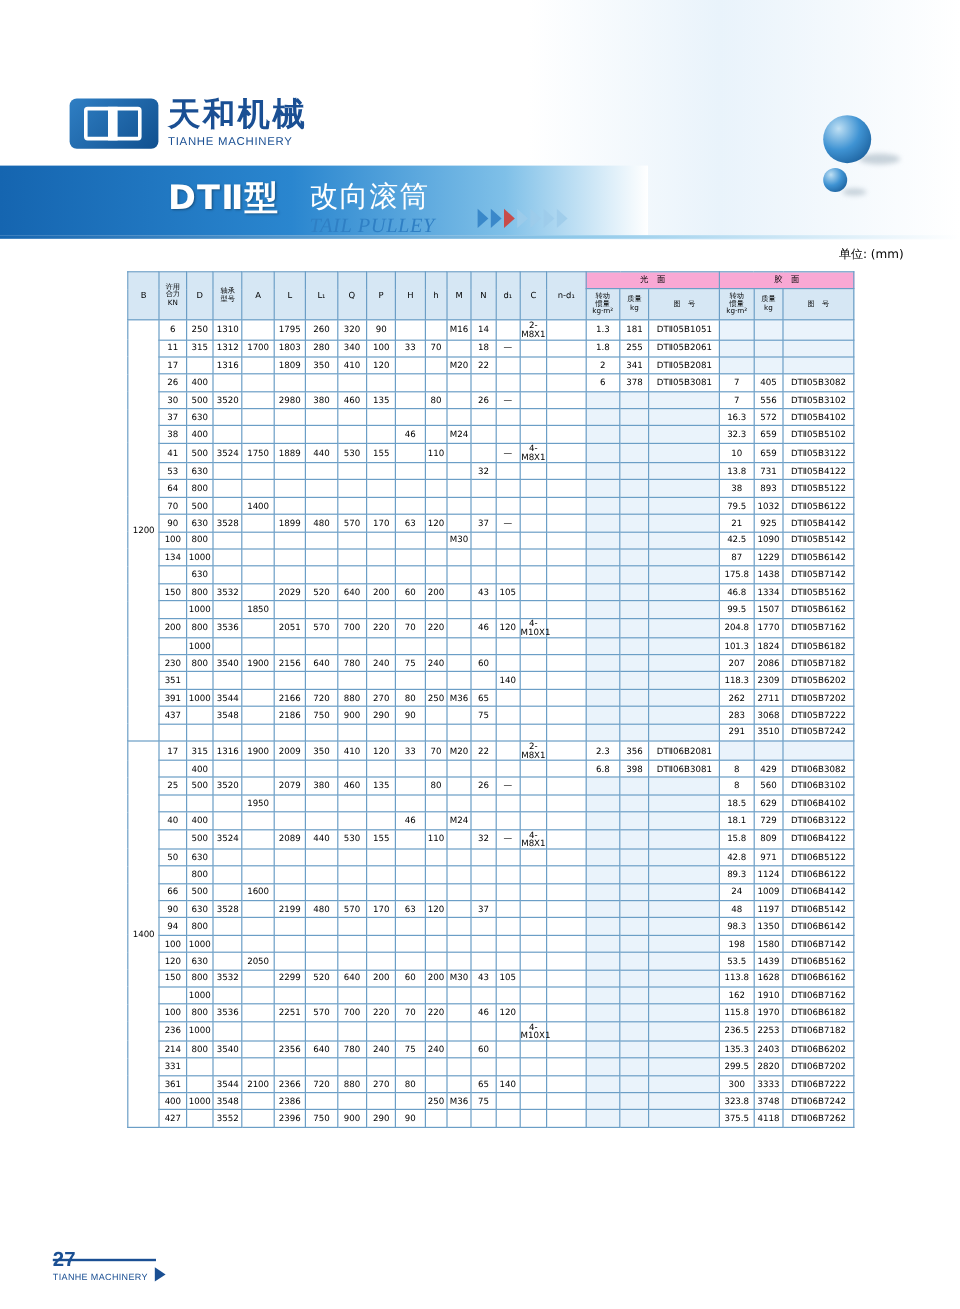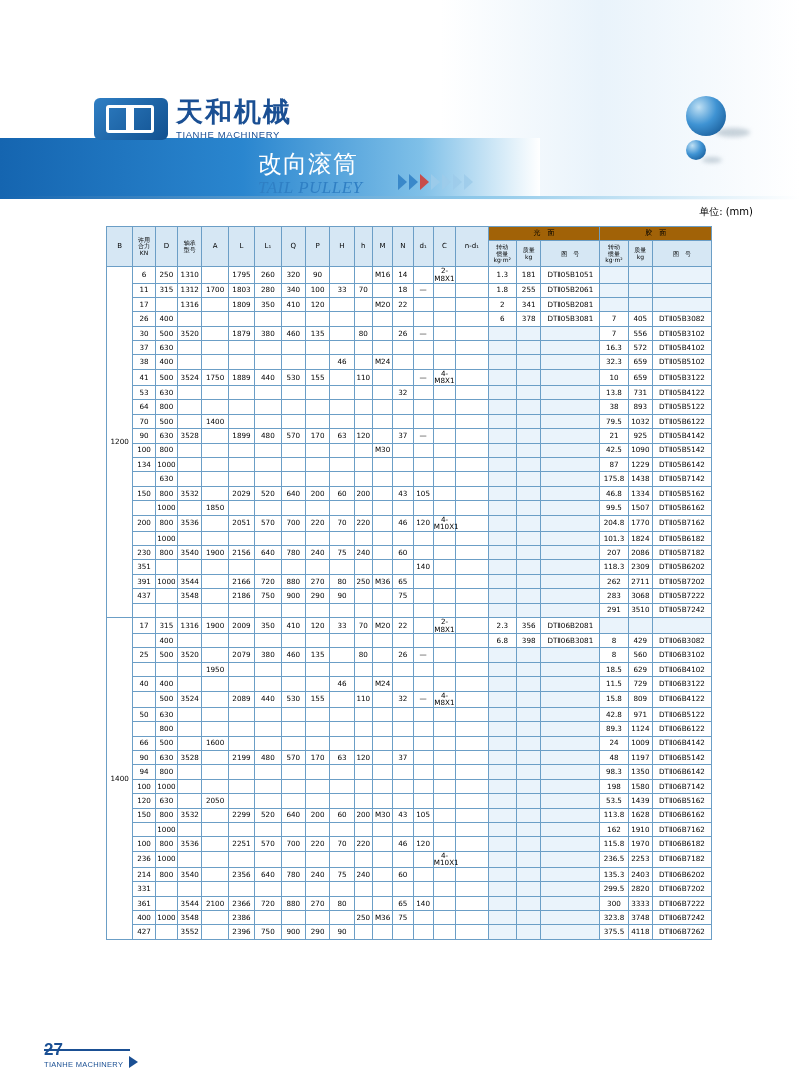--- a/index.html
+++ b/index.html
@@ -18,21 +18,21 @@
   }
   .blue-bar{
     position:absolute;left:0;top:138px;width:540px;height:58px;
     background:linear-gradient(to right,#1565b0 0%,#2a86cf 45%,#7fc0e8 78%,#ffffff 100%);
   }
   .blue-bar-thin{
     position:absolute;left:0;top:196px;width:800px;height:3px;
     background:linear-gradient(to right,#1565b0 0%,#8fc9ea 60%,#ffffff 100%);
   }
   .logo-wrap{
-    position:absolute;left:58px;top:98px;display:flex;align-items:center;gap:8px;margin-left:36px;
+    position:absolute;left:58px;top:82px;display:flex;align-items:center;gap:8px;
   }
   .logo-mark{
     width:74px;height:42px;border-radius:6px;
     background:linear-gradient(135deg,#2f7fc4,#11508f);
     position:relative;overflow:hidden;
   }
   .logo-mark:before{
     content:"";position:absolute;left:12px;top:7px;width:48px;height:28px;
     border:3px solid #fff;border-radius:3px;
     box-sizing:border-box;
@@ -93,21 +93,21 @@
     font-size:7.2px;
     font-family:"DejaVu Sans", sans-serif;
     text-align:center;vertical-align:middle;
     padding:0;height:13.4px;line-height:1.05;
     color:#000;
     background:#ffffff;
   }
   thead td{
     background:#d6e7f4;font-weight:normal;font-size:7px;line-height:1.1;
   }
-  thead td.grp{background:#a16207;}
+  thead td.grp{background:#f9a8d4;}
   .hdr-sub{font-size:6px;}
   td.shade{background:#eaf3fb;}
   td.empty{background:#ffffff;}
   .sec-sep td{border-top:1.6px solid #3b6f9e;}
   
   .footer{
     position:absolute;left:44px;bottom:22px;display:flex;align-items:flex-end;gap:6px;
   }
   .pg-num{font-size:17px;font-weight:bold;color:#1a4f93;font-family:"Liberation Sans",sans-serif;}
   .footer-text{font-size:7.5px;color:#1a4f93;letter-spacing:.3px;}
@@ -125,20 +125,21 @@
   <div class="blue-bar-thin"></div>
 
   <div class="logo-wrap">
     <div class="logo-mark"></div>
     <div>
       <div class="logo-text-cn">天和机械</div>
       <div class="logo-text-en">TIANHE MACHINERY</div>
     </div>
   </div>
 
+  <div class="title-cn">DTⅡ型</div>
   <div class="title-cn2">改向滚筒</div>
   <div class="title-en">TAIL PULLEY</div>
 
   <div class="chevrons">
     <span class="chev"></span>
     <span class="chev"></span>
     <span class="chev red"></span>
     <span class="chev light"></span>
     <span class="chev light"></span>
     <span class="chev light"></span>
@@ -301,21 +302,21 @@
           <td>DTⅡ05B3081</td>
           <td>7</td>
           <td>405</td>
           <td>DTⅡ05B3082</td>
         </tr>
         <tr>
           <td>30</td>
           <td>500</td>
           <td>3520</td>
           <td class="empty"></td>
-          <td>1879</td>
+          <td>2980</td>
           <td>380</td>
           <td>460</td>
           <td>135</td>
           <td class="empty"></td>
           <td>80</td>
           <td class="empty"></td>
           <td>26</td>
           <td>—</td>
           <td class="empty"></td>
           <td class="empty"></td>
@@ -868,21 +869,21 @@
           <td>46</td>
           <td class="empty"></td>
           <td>M24</td>
           <td class="empty"></td>
           <td class="empty"></td>
           <td class="empty"></td>
           <td class="empty"></td>
           <td class="shade"></td>
           <td class="shade"></td>
           <td class="shade"></td>
-          <td>11.5</td>
+          <td>18.1</td>
           <td>729</td>
           <td>DTⅡ06B3122</td>
         </tr>
         <tr>
           <td class="empty"></td>
           <td>500</td>
           <td>3524</td>
           <td class="empty"></td>
           <td>2089</td>
           <td>440</td>

